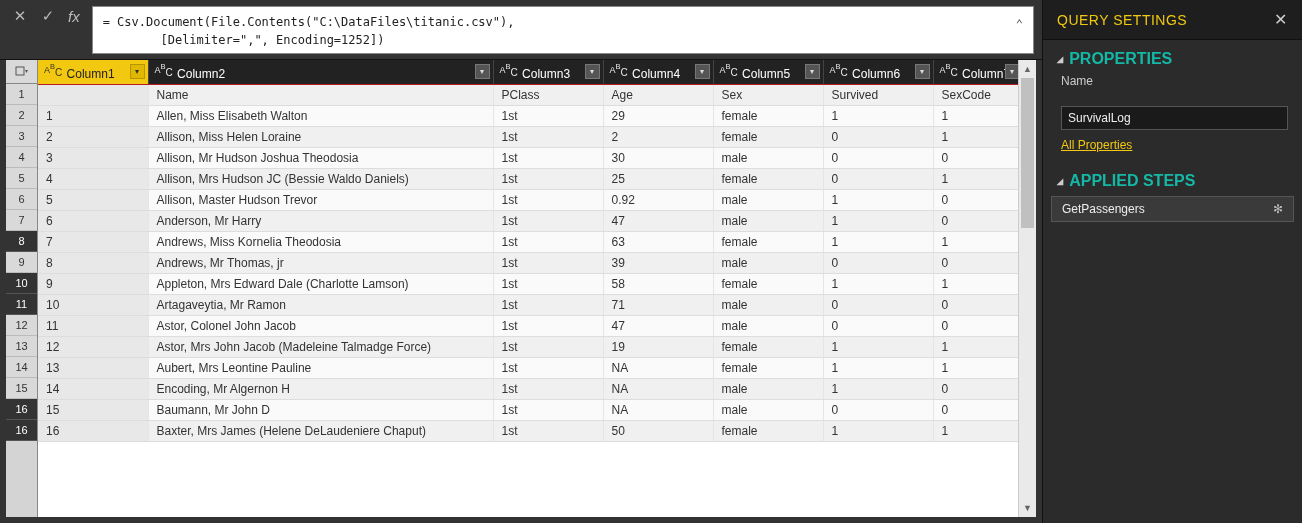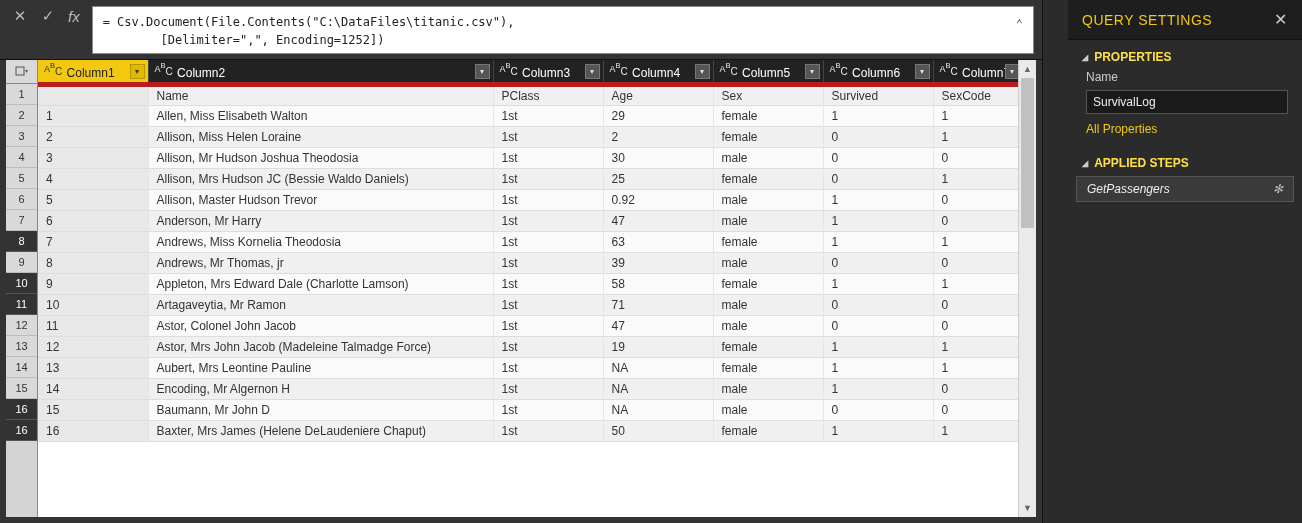--- a/index.html
+++ b/index.html
@@ -119,21 +119,21 @@
       table-layout: fixed;
     }
     table.grid th {
       background: #222;
       color: #fff;
       font-weight: normal;
       text-align: left;
       height: 24px;
       padding: 0 6px;
       border-right: 1px solid #444;
-      border-bottom: 5px solid #b91c1c;
+      border-bottom: 1px solid #b91c1c;
       position: relative;
       font-size: 12px;
     }
     table.grid th.sel {
       background: #f2c811;
       color: #222;
     }
     .col-type {
       font-size: 9px;
       vertical-align: super;
@@ -178,83 +178,82 @@
     .vscroll .arrow { height:18px; text-align:center; color:#666; font-size:9px; line-height:18px;}
     .vscroll .track { flex:1; position:relative;}
     .vscroll .thumb { position:absolute; top:0; left:2px; right:2px; height:150px; background:#c0c0c0;}
     
     .settings-panel {
       width: 260px;
       background: #2b2b2b;
       display: flex;
       flex-direction: column;
       border-left: 1px solid #111;
-      padding-left: 25px;
     }
     .settings-header {
       height: 40px;
       background: #1e1e1e;
       display: flex;
       align-items: center;
       justify-content: space-between;
       padding: 0 14px;
       color: #f2c811;
       font-size: 14px;
       letter-spacing: .5px;
       border-bottom: 1px solid #111;
     }
     .settings-header .close { color:#ccc; cursor:pointer; font-size:16px;}
     .section-title {
       padding: 10px 14px 4px 14px;
-      color: #fde047;
-      font-size: 12px;
+      color: #14b8a6;
+      font-size: 16px;
       font-weight: bold;
     }
     .section-title::before {
       content: "◢";
       display:inline-block;
       transform: rotate(0deg);
       font-size: 8px;
       margin-right: 6px;
       color:#ccc;
       vertical-align: middle;
     }
     .field-label {
       padding: 2px 18px;
       color: #ccc;
       font-size: 12px;
     }
     .name-input {
-      margin: 4px 14px 8px 18px;
+      margin: 16px 14px 8px 18px;
       background: #1a1a1a;
       border: 1px solid #555;
       color: #eee;
       padding: 4px 6px;
       font-size: 12px;
       width: calc(100% - 32px);
     }
     .link {
       color: #f2c811;
+      text-decoration: underline;
       padding: 0 18px 10px;
       cursor: pointer;
       font-size: 12px;
       display: inline-block;
     }
     .steps-list { padding: 2px 8px; }
     .step-item {
       background: #3a3a3a;
       color: #eee;
       padding: 5px 10px;
       font-size: 12px;
       display: flex;
       align-items: flex-end;
       justify-content: space-between;
       border: 1px solid #555;
       cursor: pointer;
-      font-style: italic;
     }
     .step-item .gear { color:#bbb; font-size:12px;}
   </style>
 </head>
 <body>
 
 <div class="main-area">
   <div class="formula-bar">
     <div class="formula-controls">
       <div class="formula-btn">✕</div>

